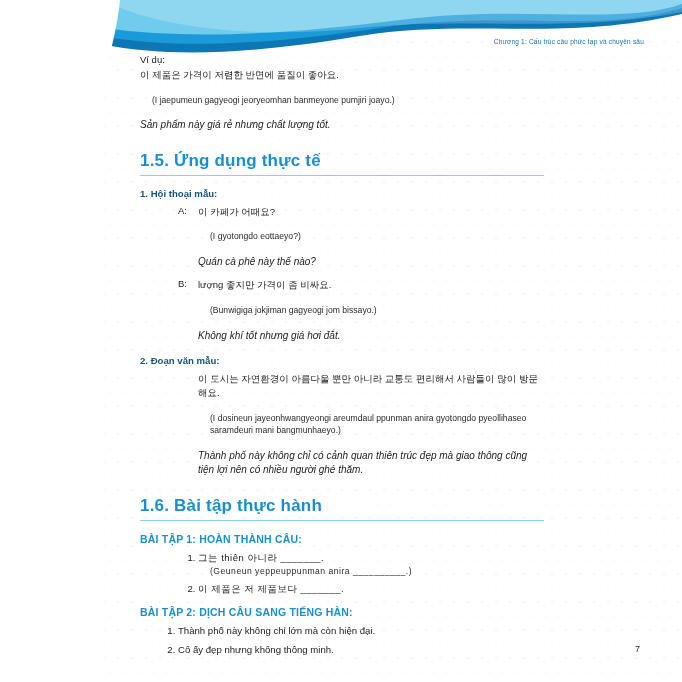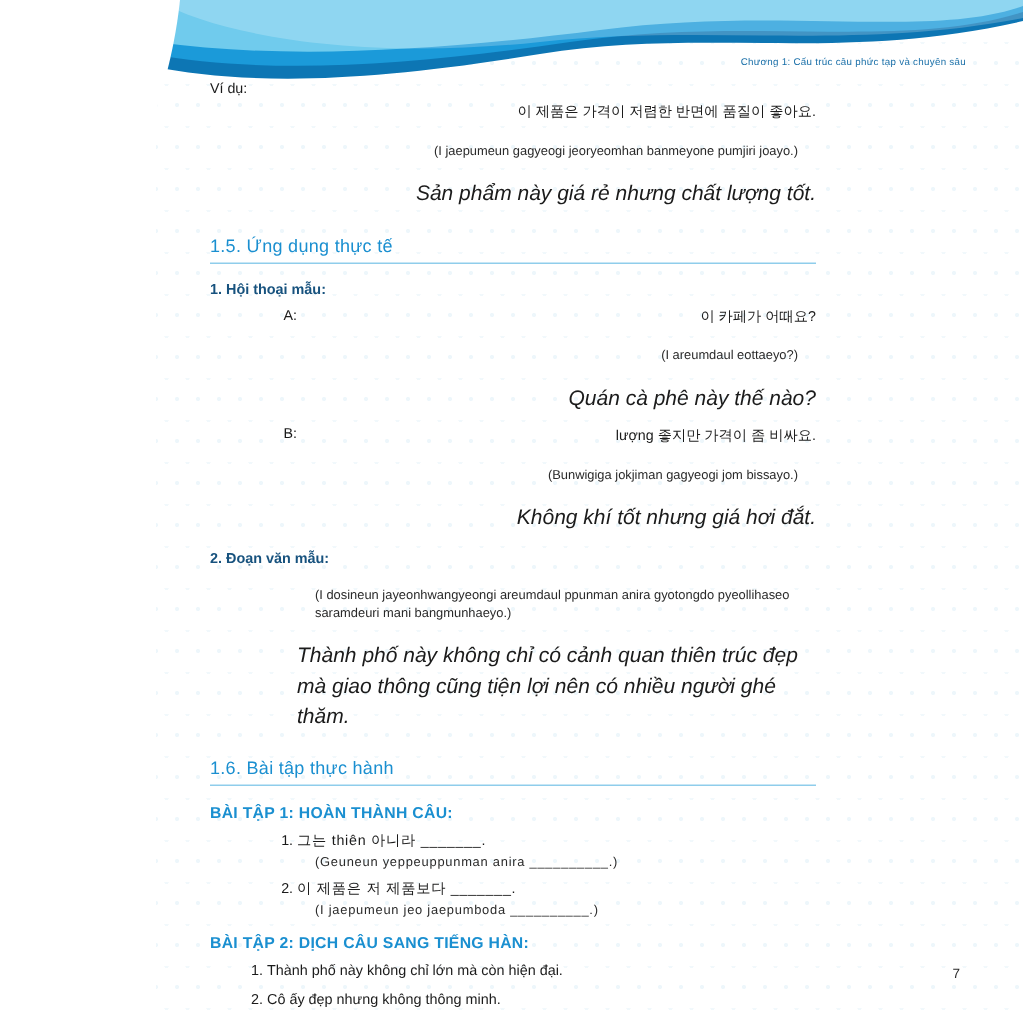--- a/index.html
+++ b/index.html
@@ -86,49 +86,49 @@
     width: 404px;
   }
 
   .lbl-bold {
     font-weight: normal;
     font-size: 9.5px;
     color: #1b1b1b;
     margin: 0 0 3px 0;
   }
 
-  .indent1 { margin-left: 38px; text-align: right; }
+  .indent1 { margin-left: 38px; }
   .indent2 { margin-left: 58px; }
 
   .ko {
     font-size: 9.5px;
     color: #1b1b1b;
     line-height: 1.45;
     margin: 0;
   }
   .rom {
     font-size: 8.6px;
     color: #2a2a2a;
     line-height: 1.45;
     margin: 12px;
   }
   .vi {
-    font-size: 14px;
+    font-size: 10px;
     color: #1b1b1b;
     font-style: italic;
     line-height: 1.45;
     margin: 0;
   }
 
   .blk { margin-bottom: 9px; }
 
   h2.section {
-    font-size: 12px;
+    font-size: 17px;
     color: #1a8fd0;
-    font-weight: normal;
+    font-weight: bold;
     margin: 18px 0 4px 0;
     letter-spacing: 0.2px;
   }
   .rule {
     height: 1px;
     background: #8fcdeb;
     margin: 0 0 12px 0;
     width: 100%;
   }
 
@@ -225,58 +225,58 @@
       <h2 class="section">1.5. Ứng dụng thực tế</h2>
       <div class="rule"></div>
 
       <h3 class="sub">1. Hội thoại mẫu:</h3>
 
       <div class="blk indent1">
         <div class="dlg-row">
           <div class="dlg-tag">A:</div>
           <div class="dlg-body">
             <p class="ko">이 카페가 어때요?</p>
-            <p class="rom">(I areumdaul eottaeyo?)</p>
+            <p class="rom">(I gyotongdo eottaeyo?)</p>
             <p class="vi">Quán cà phê này thế nào?</p>
           </div>
         </div>
       </div>
 
       <div class="blk indent1">
         <div class="dlg-row">
           <div class="dlg-tag">B:</div>
           <div class="dlg-body">
             <p class="ko">lượng 좋지만 가격이 좀 비싸요.</p>
             <p class="rom">(Bunwigiga jokjiman gagyeogi jom bissayo.)</p>
             <p class="vi">Không khí tốt nhưng giá hơi đắt.</p>
           </div>
         </div>
       </div>
 
       <h3 class="sub">2. Đoạn văn mẫu:</h3>
 
       <div class="blk indent2">
+        <p class="ko">이 도시는 자연환경이 아름다울 뿐만 아니라 교통도 편리해서 사람들이 많이 방문해요.</p>
         <p class="rom">(I dosineun jayeonhwangyeongi areumdaul ppunman anira gyotongdo pyeollihaseo saramdeuri mani bangmunhaeyo.)</p>
         <p class="vi">Thành phố này không chỉ có cảnh quan thiên trúc đẹp mà giao thông cũng tiện lợi nên có nhiều người ghé thăm.</p>
       </div>
 
       <h2 class="section">1.6. Bài tập thực hành</h2>
       <div class="rule"></div>
 
       <h3 class="ex-head">BÀI TẬP 1: HOÀN THÀNH CÂU:</h3>
       <ol class="ex-list">
         <li>
           <span class="ko blank">그는 thiên 아니라 _______.</span>
           <br>
           <span class="rom blank">(Geuneun yeppeuppunman anira __________.)</span>
         </li>
         <li>
           <span class="ko blank">이 제품은 저 제품보다 _______.</span>
           <br>
-          <span class="rom blank">(I jaepumeun jeo jaepumboda __________.)</span>
         </li>
       </ol>
 
       <h3 class="ex-head">BÀI TẬP 2: DỊCH CÂU SANG TIẾNG HÀN:</h3>
       <ol class="plain-list">
         <li>Thành phố này không chỉ lớn mà còn hiện đại.</li>
         <li>Cô ấy đẹp nhưng không thông minh.</li>
       </ol>
 
     </div>

